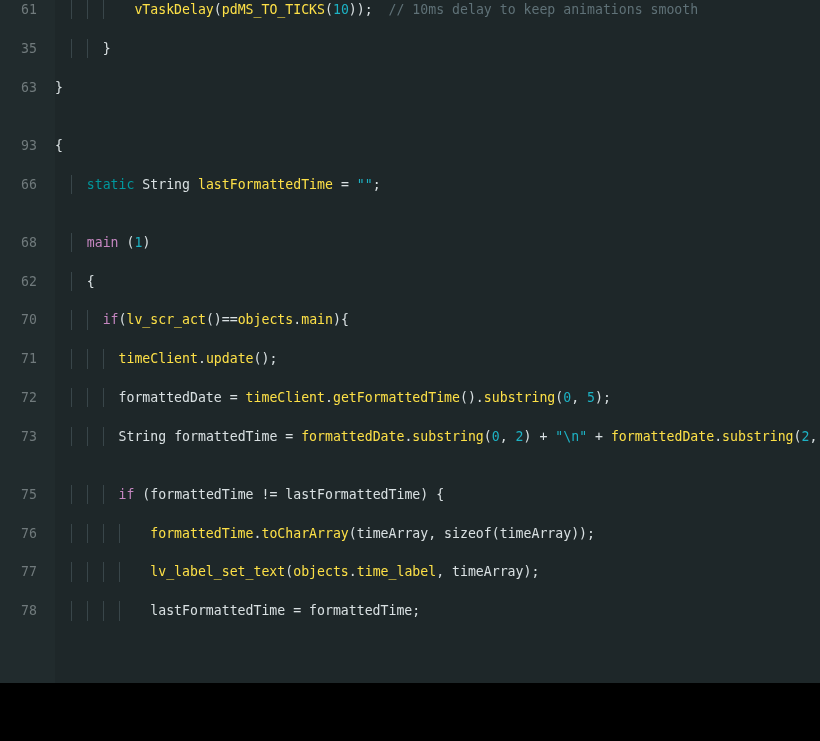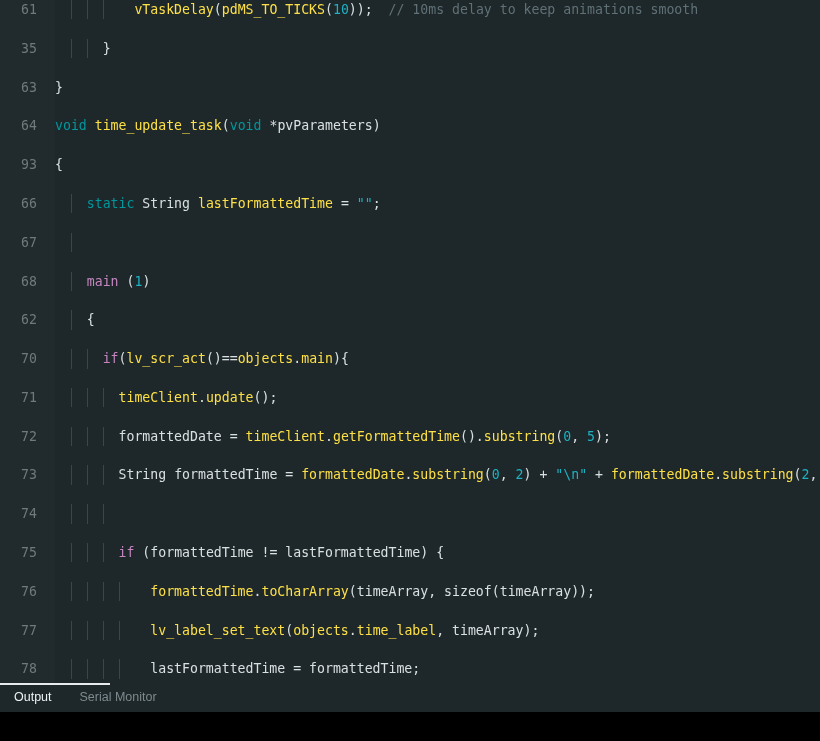--- a/index.html
+++ b/index.html
@@ -72,37 +72,30 @@
 <body>
 
 <div id="app">
 
   <div class="editor">
     <div class="gutter-bg"></div>
     <div class="code-rows" id="rows">
         <div class="row" style="top: 0px;"><div class="guide" style="left: 70.9px;"></div><div class="guide" style="left: 86.8px;"></div><div class="guide" style="left: 102.7px;"></div><div class="ln dim">61</div><div class="code"><span class="plain">          </span><span class="fn">vTaskDelay</span><span class="punct">(</span><span class="fn">pdMS_TO_TICKS</span><span class="punct">(</span><span class="num">10</span><span class="punct">));</span><span class="plain">  </span><span class="cmt">// 10ms delay to keep animations smooth</span></div></div>
         <div class="row" style="top: 19.4px;"><div class="guide" style="left: 70.9px;"></div><div class="guide" style="left: 86.8px;"></div><div class="ln dim">35</div><div class="code"><span class="plain">      </span><span class="punct">}</span></div></div>
         <div class="row" style="top: 38.8px;"><div class="ln dim">63</div><div class="code"><span class="punct">}</span></div></div>
-        <div class="row" style="top: 58.2px;"><div class="ln dim">64</div><div class="code"><span class="kw">void</span><span class="plain"> </span><span class="fn">time_update_task</span><span class="punct">(</span><span class="kw">void</span><span class="plain"> *</span><span class="plain">pvParameters</span><span class="punct">)</span></div></div>
         <div class="row" style="top: 77.6px;"><div class="ln dim">93</div><div class="code"><span class="punct">{</span></div></div>
         <div class="row" style="top: 97px;"><div class="guide" style="left: 70.9px;"></div><div class="ln dim">66</div><div class="code"><span class="plain">    </span><span class="kw">static</span><span class="plain"> </span><span class="plain">String</span><span class="plain"> </span><span class="fn">lastFormattedTime</span><span class="plain"> = </span><span class="str">""</span><span class="punct">;</span></div></div>
-        <div class="row" style="top: 116.4px;"><div class="guide" style="left: 70.9px;"></div><div class="ln dim">67</div><div class="code"></div></div>
         <div class="row" style="top: 135.8px;"><div class="guide" style="left: 70.9px;"></div><div class="ln dim">68</div><div class="code"><span class="plain">    </span><span class="ctrl">main</span><span class="punct"> (</span><span class="num">1</span><span class="punct">)</span></div></div>
         <div class="row" style="top: 155.2px;"><div class="guide" style="left: 70.9px;"></div><div class="ln dim">62</div><div class="code"><span class="plain">    </span><span class="punct">{</span></div></div>
         <div class="row" style="top: 174.6px;"><div class="guide" style="left: 70.9px;"></div><div class="guide" style="left: 86.8px;"></div><div class="ln dim">70</div><div class="code"><span class="plain">      </span><span class="ctrl">if</span><span class="punct">(</span><span class="fn">lv_scr_act</span><span class="punct">()==</span><span class="fn">objects</span><span class="punct">.</span><span class="fn">main</span><span class="punct">){</span></div></div>
         <div class="row" style="top: 194px;"><div class="guide" style="left: 70.9px;"></div><div class="guide" style="left: 86.8px;"></div><div class="guide" style="left: 102.7px;"></div><div class="ln dim">71</div><div class="code"><span class="plain">        </span><span class="fn">timeClient</span><span class="punct">.</span><span class="fn">update</span><span class="punct">();</span></div></div>
         <div class="row" style="top: 213.4px;"><div class="guide" style="left: 70.9px;"></div><div class="guide" style="left: 86.8px;"></div><div class="guide" style="left: 102.7px;"></div><div class="ln dim">72</div><div class="code"><span class="plain">        </span><span class="plain">formattedDate</span><span class="plain"> = </span><span class="fn">timeClient</span><span class="punct">.</span><span class="fn">getFormattedTime</span><span class="punct">().</span><span class="fn">substring</span><span class="punct">(</span><span class="num">0</span><span class="punct">, </span><span class="num">5</span><span class="punct">);</span></div></div>
         <div class="row" style="top: 232.8px;"><div class="guide" style="left: 70.9px;"></div><div class="guide" style="left: 86.8px;"></div><div class="guide" style="left: 102.7px;"></div><div class="ln dim">73</div><div class="code"><span class="plain">        </span><span class="plain">String</span><span class="plain"> </span><span class="plain">formattedTime</span><span class="plain"> = </span><span class="fn">formattedDate</span><span class="punct">.</span><span class="fn">substring</span><span class="punct">(</span><span class="num">0</span><span class="punct">, </span><span class="num">2</span><span class="punct">) + </span><span class="str">"\n"</span><span class="punct"> + </span><span class="fn">formattedDate</span><span class="punct">.</span><span class="fn">substring</span><span class="punct">(</span><span class="num">2</span><span class="punct">, </span></div></div>
-        <div class="row" style="top: 252.2px;"><div class="guide" style="left: 70.9px;"></div><div class="guide" style="left: 86.8px;"></div><div class="guide" style="left: 102.7px;"></div><div class="ln dim">74</div><div class="code"></div></div>
         <div class="row" style="top: 271.6px;"><div class="guide" style="left: 70.9px;"></div><div class="guide" style="left: 86.8px;"></div><div class="guide" style="left: 102.7px;"></div><div class="ln dim">75</div><div class="code"><span class="plain">        </span><span class="ctrl">if</span><span class="punct"> (</span><span class="plain">formattedTime</span><span class="punct"> != </span><span class="plain">lastFormattedTime</span><span class="punct">) {</span></div></div>
         <div class="row" style="top: 291px;"><div class="guide" style="left: 70.9px;"></div><div class="guide" style="left: 86.8px;"></div><div class="guide" style="left: 102.7px;"></div><div class="guide" style="left: 118.6px;"></div><div class="ln dim">76</div><div class="code"><span class="plain">            </span><span class="fn">formattedTime</span><span class="punct">.</span><span class="fn">toCharArray</span><span class="punct">(</span><span class="plain">timeArray</span><span class="punct">, </span><span class="plain">sizeof</span><span class="punct">(</span><span class="plain">timeArray</span><span class="punct">));</span></div></div>
         <div class="row" style="top: 310.4px;"><div class="guide" style="left: 70.9px;"></div><div class="guide" style="left: 86.8px;"></div><div class="guide" style="left: 102.7px;"></div><div class="guide" style="left: 118.6px;"></div><div class="ln dim">77</div><div class="code"><span class="plain">            </span><span class="fn">lv_label_set_text</span><span class="punct">(</span><span class="fn">objects</span><span class="punct">.</span><span class="fn">time_label</span><span class="punct">, </span><span class="plain">timeArray</span><span class="punct">);</span></div></div>
         <div class="row" style="top: 329.8px;"><div class="guide" style="left: 70.9px;"></div><div class="guide" style="left: 86.8px;"></div><div class="guide" style="left: 102.7px;"></div><div class="guide" style="left: 118.6px;"></div><div class="ln dim">78</div><div class="code"><span class="plain">            </span><span class="plain">lastFormattedTime</span><span class="plain"> = </span><span class="plain">formattedTime</span><span class="punct">;</span></div></div>
       </div>
   </div>
 
-  <div class="panelbar">
-    <div class="ptab active">Output</div>
-    <div class="ptab">Serial Monitor</div>
-  </div>
   <div class="panelbody"></div>
 
 </div>
 
 </body></html>

